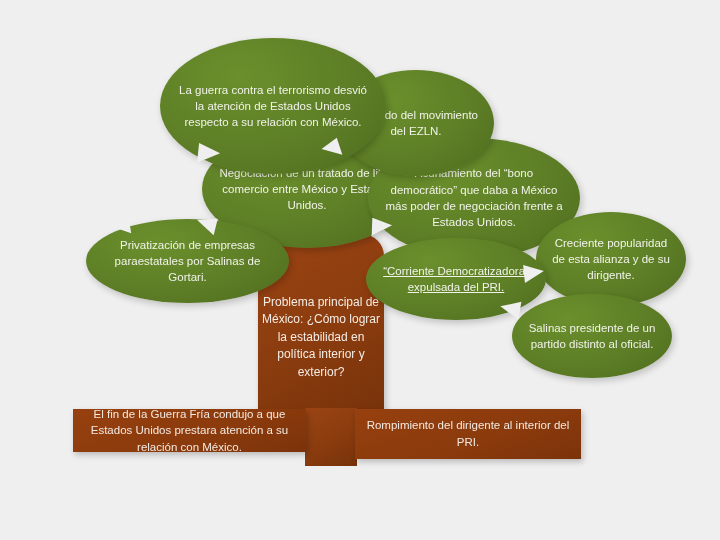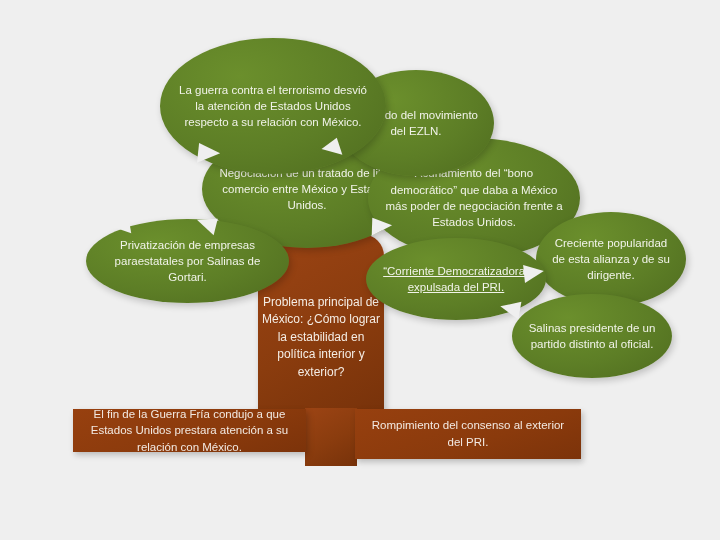--- a/index.html
+++ b/index.html
@@ -112,21 +112,21 @@
 <body>
 
 <div id="stage">
 
   <div class="trunk" id="trunk-upper"></div>
   <div class="trunk" id="trunk-lower"></div>
 
   <div id="trunk-label">Problema principal de México: ¿Cómo lograr la estabilidad en política interior y exterior?</div>
 
   <div class="root-box" id="root-left">El fin de la Guerra Fría condujo a que Estados Unidos prestara atención a su relación con México.</div>
-  <div class="root-box" id="root-right">Rompimiento del consenso al exterior del PRI.</div>
+  <div class="root-box" id="root-right">Rompimiento del dirigente al interior del PRI.</div>
 
   <div class="leaf" id="leaf-trade">
     <span>Negociación de un tratado de libre comercio entre México y Estados Unidos.</span>
   </div>
 
 
   <div class="leaf" id="leaf-war">
     <span>La guerra contra el terrorismo desvió la atención de Estados Unidos respecto a su relación con México.</span>
   </div>
 

